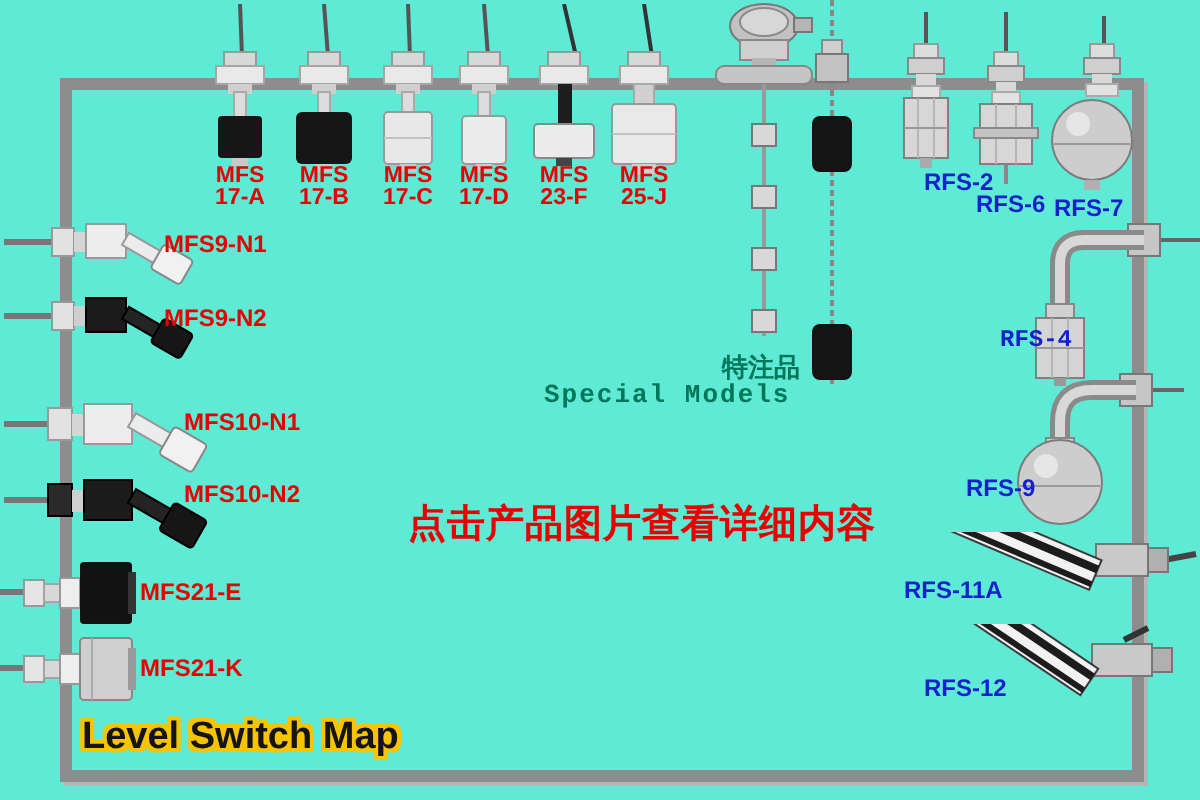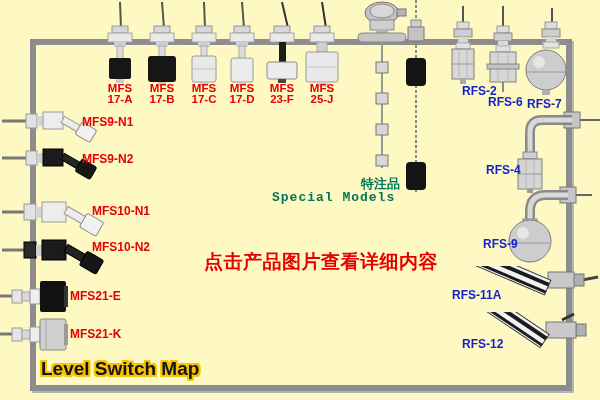--- a/index.html
+++ b/index.html
@@ -1,16 +1,16 @@
 <!DOCTYPE html>
 <html><head>
 <meta charset="utf-8">
 <style>
   html,body{margin:0;padding:0;background:#fff;}
-  #stage{position:relative;width:600px;height:400px;background:#fef9c3;overflow:hidden;
+  #stage{position:relative;width:600px;height:400px;background:#5eead4;overflow:hidden;
          font-family:"Liberation Sans",sans-serif;}
   .frame{position:absolute;left:30px;top:39px;width:542px;height:352px;box-sizing:border-box;
          border:6px solid #8d8d8d;box-shadow:2px 2px 0 #b5b5b5;}
   .prod{position:absolute;line-height:0;}
   .tlbl{position:absolute;width:48px;text-align:center;
         font:bold 11.5px/10.5px "Liberation Sans",sans-serif;color:#e60000;}
   .lbl{position:absolute;font:bold 12px "Liberation Sans",sans-serif;color:#e60000;white-space:nowrap;}
   .lbl.blue{color:#1522cc;}
   .special-cn{position:absolute;left:280px;top:175px;width:120px;text-align:right;
         font:bold 13px "Liberation Sans",sans-serif;color:#00775a;}
@@ -300,20 +300,20 @@
         <line x1="-80" y1="3" x2="0" y2="3" stroke="#1c1c1c" stroke-width="4"></line>
         <line x1="-80" y1="11" x2="0" y2="11" stroke="#1c1c1c" stroke-width="3"></line>
         <rect x="-84" y="-2" width="5" height="16" fill="#2a2a2a"></rect>
       </g>
     </svg>
   </div>
 
   <div class="lbl blue" style="left:446px;top:84px;padding-left:16px;">RFS-2</div>
   <div class="lbl blue" style="left:488px;top:95px;">RFS-6</div>
   <div class="lbl blue" style="left:527px;top:97px;">RFS-7</div>
-  <div class="lbl blue" style="left:486px;top:163px;">RFS-4</div>
+  <div class="lbl blue" style="left:500px;top:163px;font-family:Liberation Mono, monospace;">RFS-4</div>
   <div class="lbl blue" style="left:483px;top:237px;">RFS-9</div>
   <div class="lbl blue" style="left:452px;top:288px;">RFS-11A</div>
   <div class="lbl blue" style="left:462px;top:337px;">RFS-12</div>
 
   <div class="banner">Level Switch Map</div>
 
 </div>
 
 </body></html>

